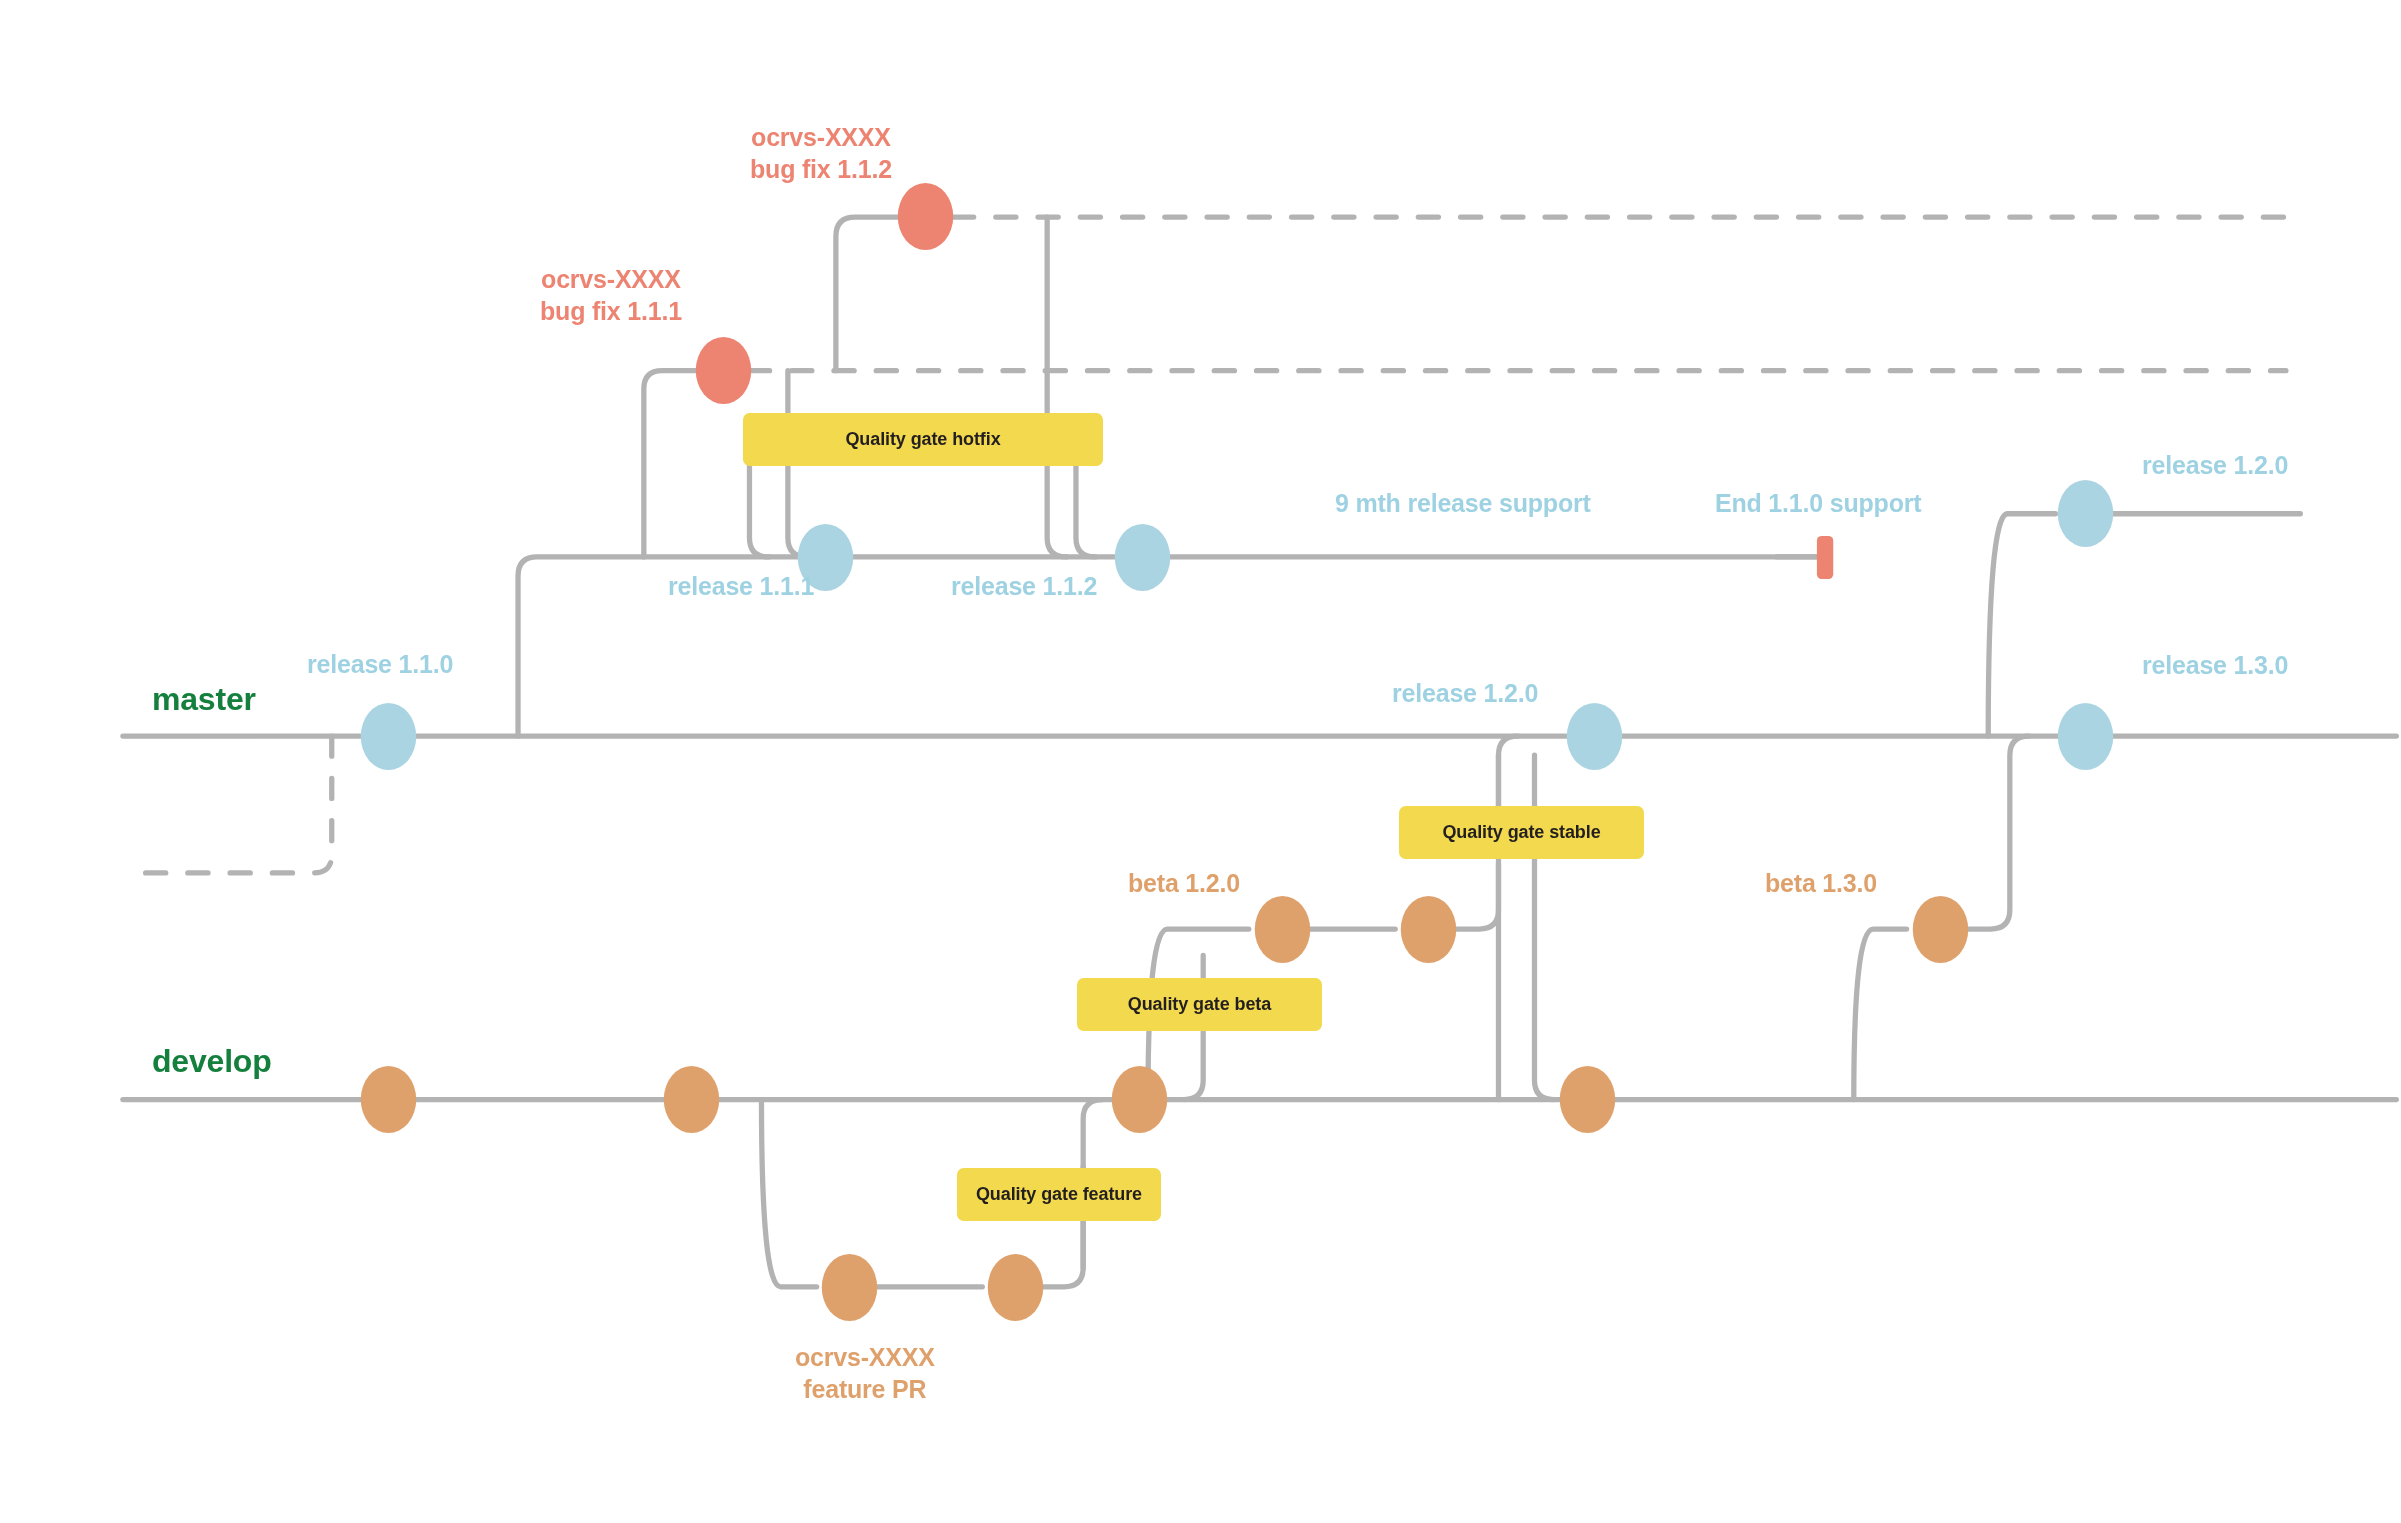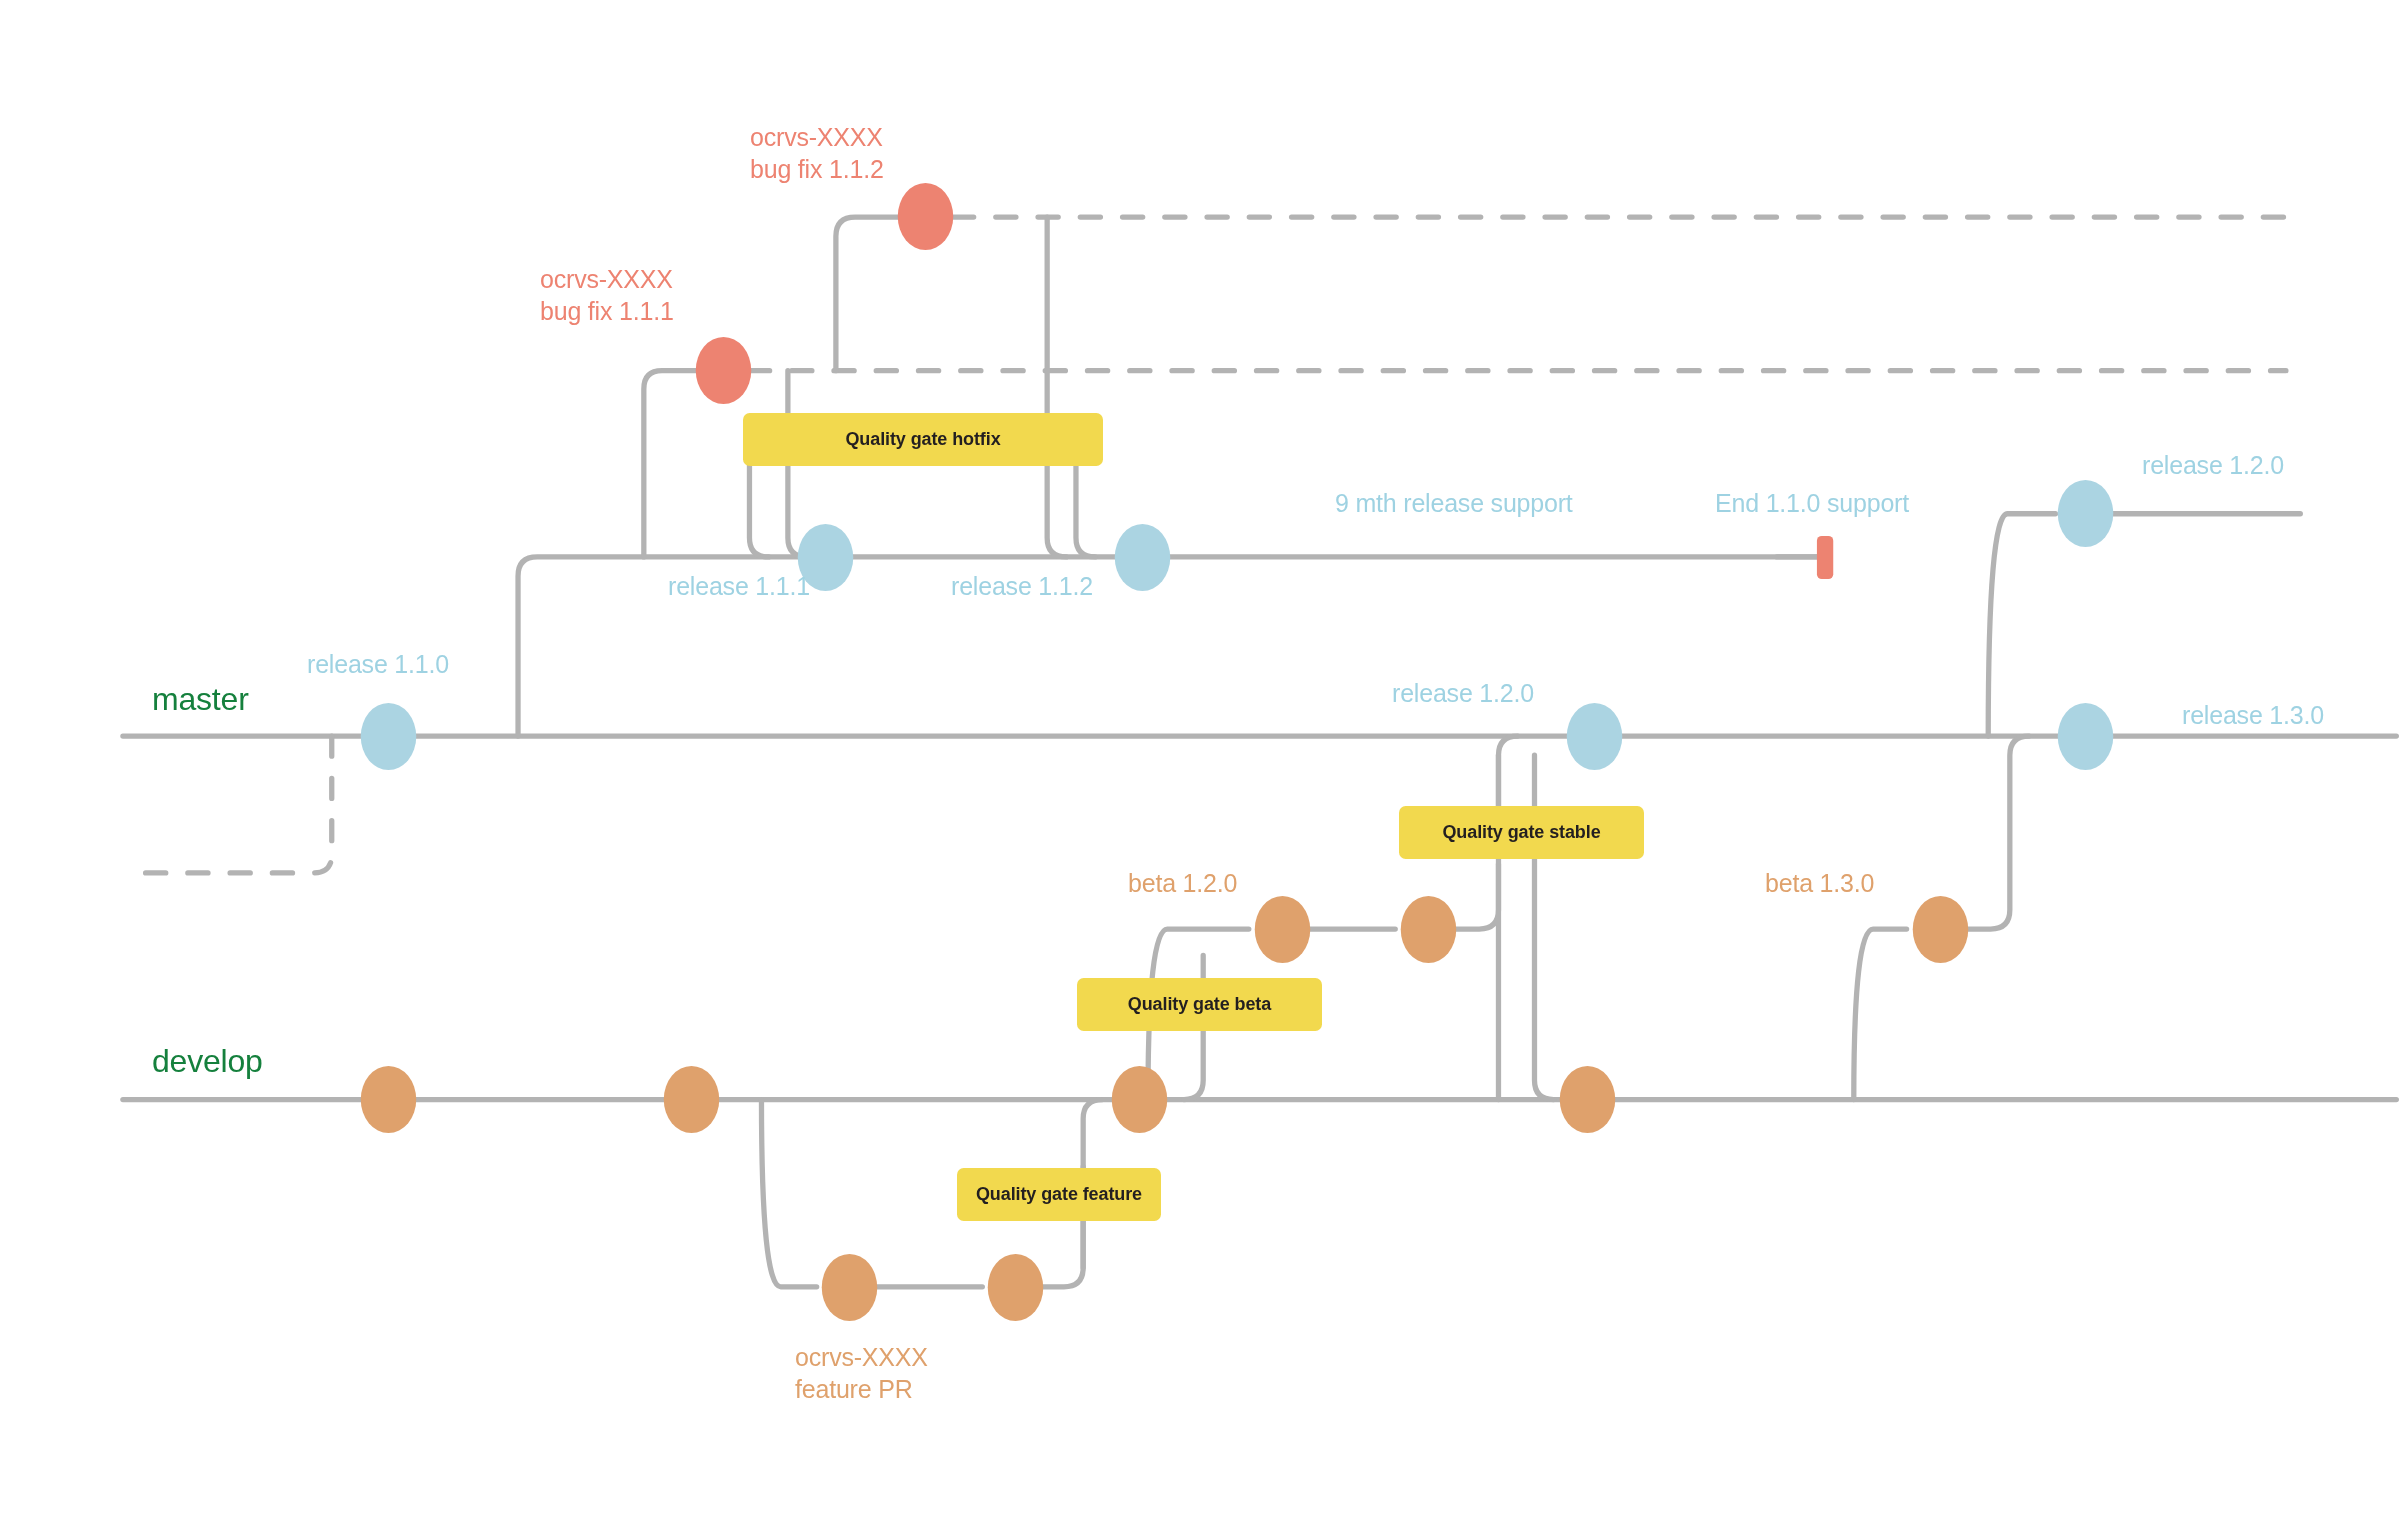--- a/index.html
+++ b/index.html
@@ -1,19 +1,19 @@
 <!DOCTYPE html>
 <html style="font-size:7.7px"><head>
 <meta charset="utf-8">
 <style>
   html,body{margin:0;padding:0;background:#ffffff;}
   body{font-family:"Liberation Sans", sans-serif;}
   #stage{position:relative;width:2404px;height:1523px;background:#ffffff;overflow:hidden;}
   svg#graph{position:absolute;left:0;top:0;width:2404px;height:1523px;}
-  .lbl{position:absolute;white-space:nowrap;font-weight:normal;letter-spacing:-0.2px;}
+  .lbl{position:absolute;white-space:nowrap;font-weight:bold;letter-spacing:-0.2px;text-align:center;}
   .lbl-branch{color:#15803d;font-size:32px;margin-left:28px;}
   .lbl-release{color:#9ed2e2;font-size:25px;}
   .lbl-beta{color:#dfa16c;font-size:25px;}
   .lbl-bug{color:#ed8371;font-size:25px;line-height:1.26;}
   .lbl-feature{color:#dfa16c;font-size:25px;line-height:1.26;}
   .gate{position:absolute;background:#f2d94e;border-radius:6.7px;display:flex;align-items:center;justify-content:center;}
   .gate span{color:#231f20;font-weight:bold;font-size:18px;white-space:nowrap;letter-spacing:-0.1px;}
 </style>
 </head>
 <body>
@@ -156,21 +156,21 @@
   </div>
 
   <div class="lbl lbl-branch" style="left:124px;top:681px;">master</div>
   <div class="lbl lbl-branch" style="left:124px;top:1043px;">develop</div>
 
   <div class="lbl lbl-release" style="left:307px;top:650px;">release 1.1.0</div>
   <div class="lbl lbl-release" style="left:668px;top:572px;">release 1.1.1</div>
   <div class="lbl lbl-release" style="left:951px;top:572px;">release 1.1.2</div>
   <div class="lbl lbl-release" style="left:1392px;top:679px;">release 1.2.0</div>
   <div class="lbl lbl-release" style="left:2142px;top:451px;">release 1.2.0</div>
-  <div class="lbl lbl-release" style="left:2142px;top:701px;margin-left:40px;">release 1.3.0</div>
+  <div class="lbl lbl-release" style="left:2142px;top:651px;">release 1.3.0</div>
 
   <div class="lbl lbl-release" style="left:1335px;top:489px;">9 mth release support</div>
   <div class="lbl lbl-release" style="left:1715px;top:489px;">End 1.1.0 support</div>
 
   <div class="lbl lbl-beta" style="left:1128px;top:869px;">beta 1.2.0</div>
   <div class="lbl lbl-beta" style="left:1765px;top:869px;">beta 1.3.0</div>
 
   <div class="lbl lbl-bug" style="left:540px;top:264px;">
     <div>ocrvs-XXXX</div>
     <div>bug fix 1.1.1</div>

